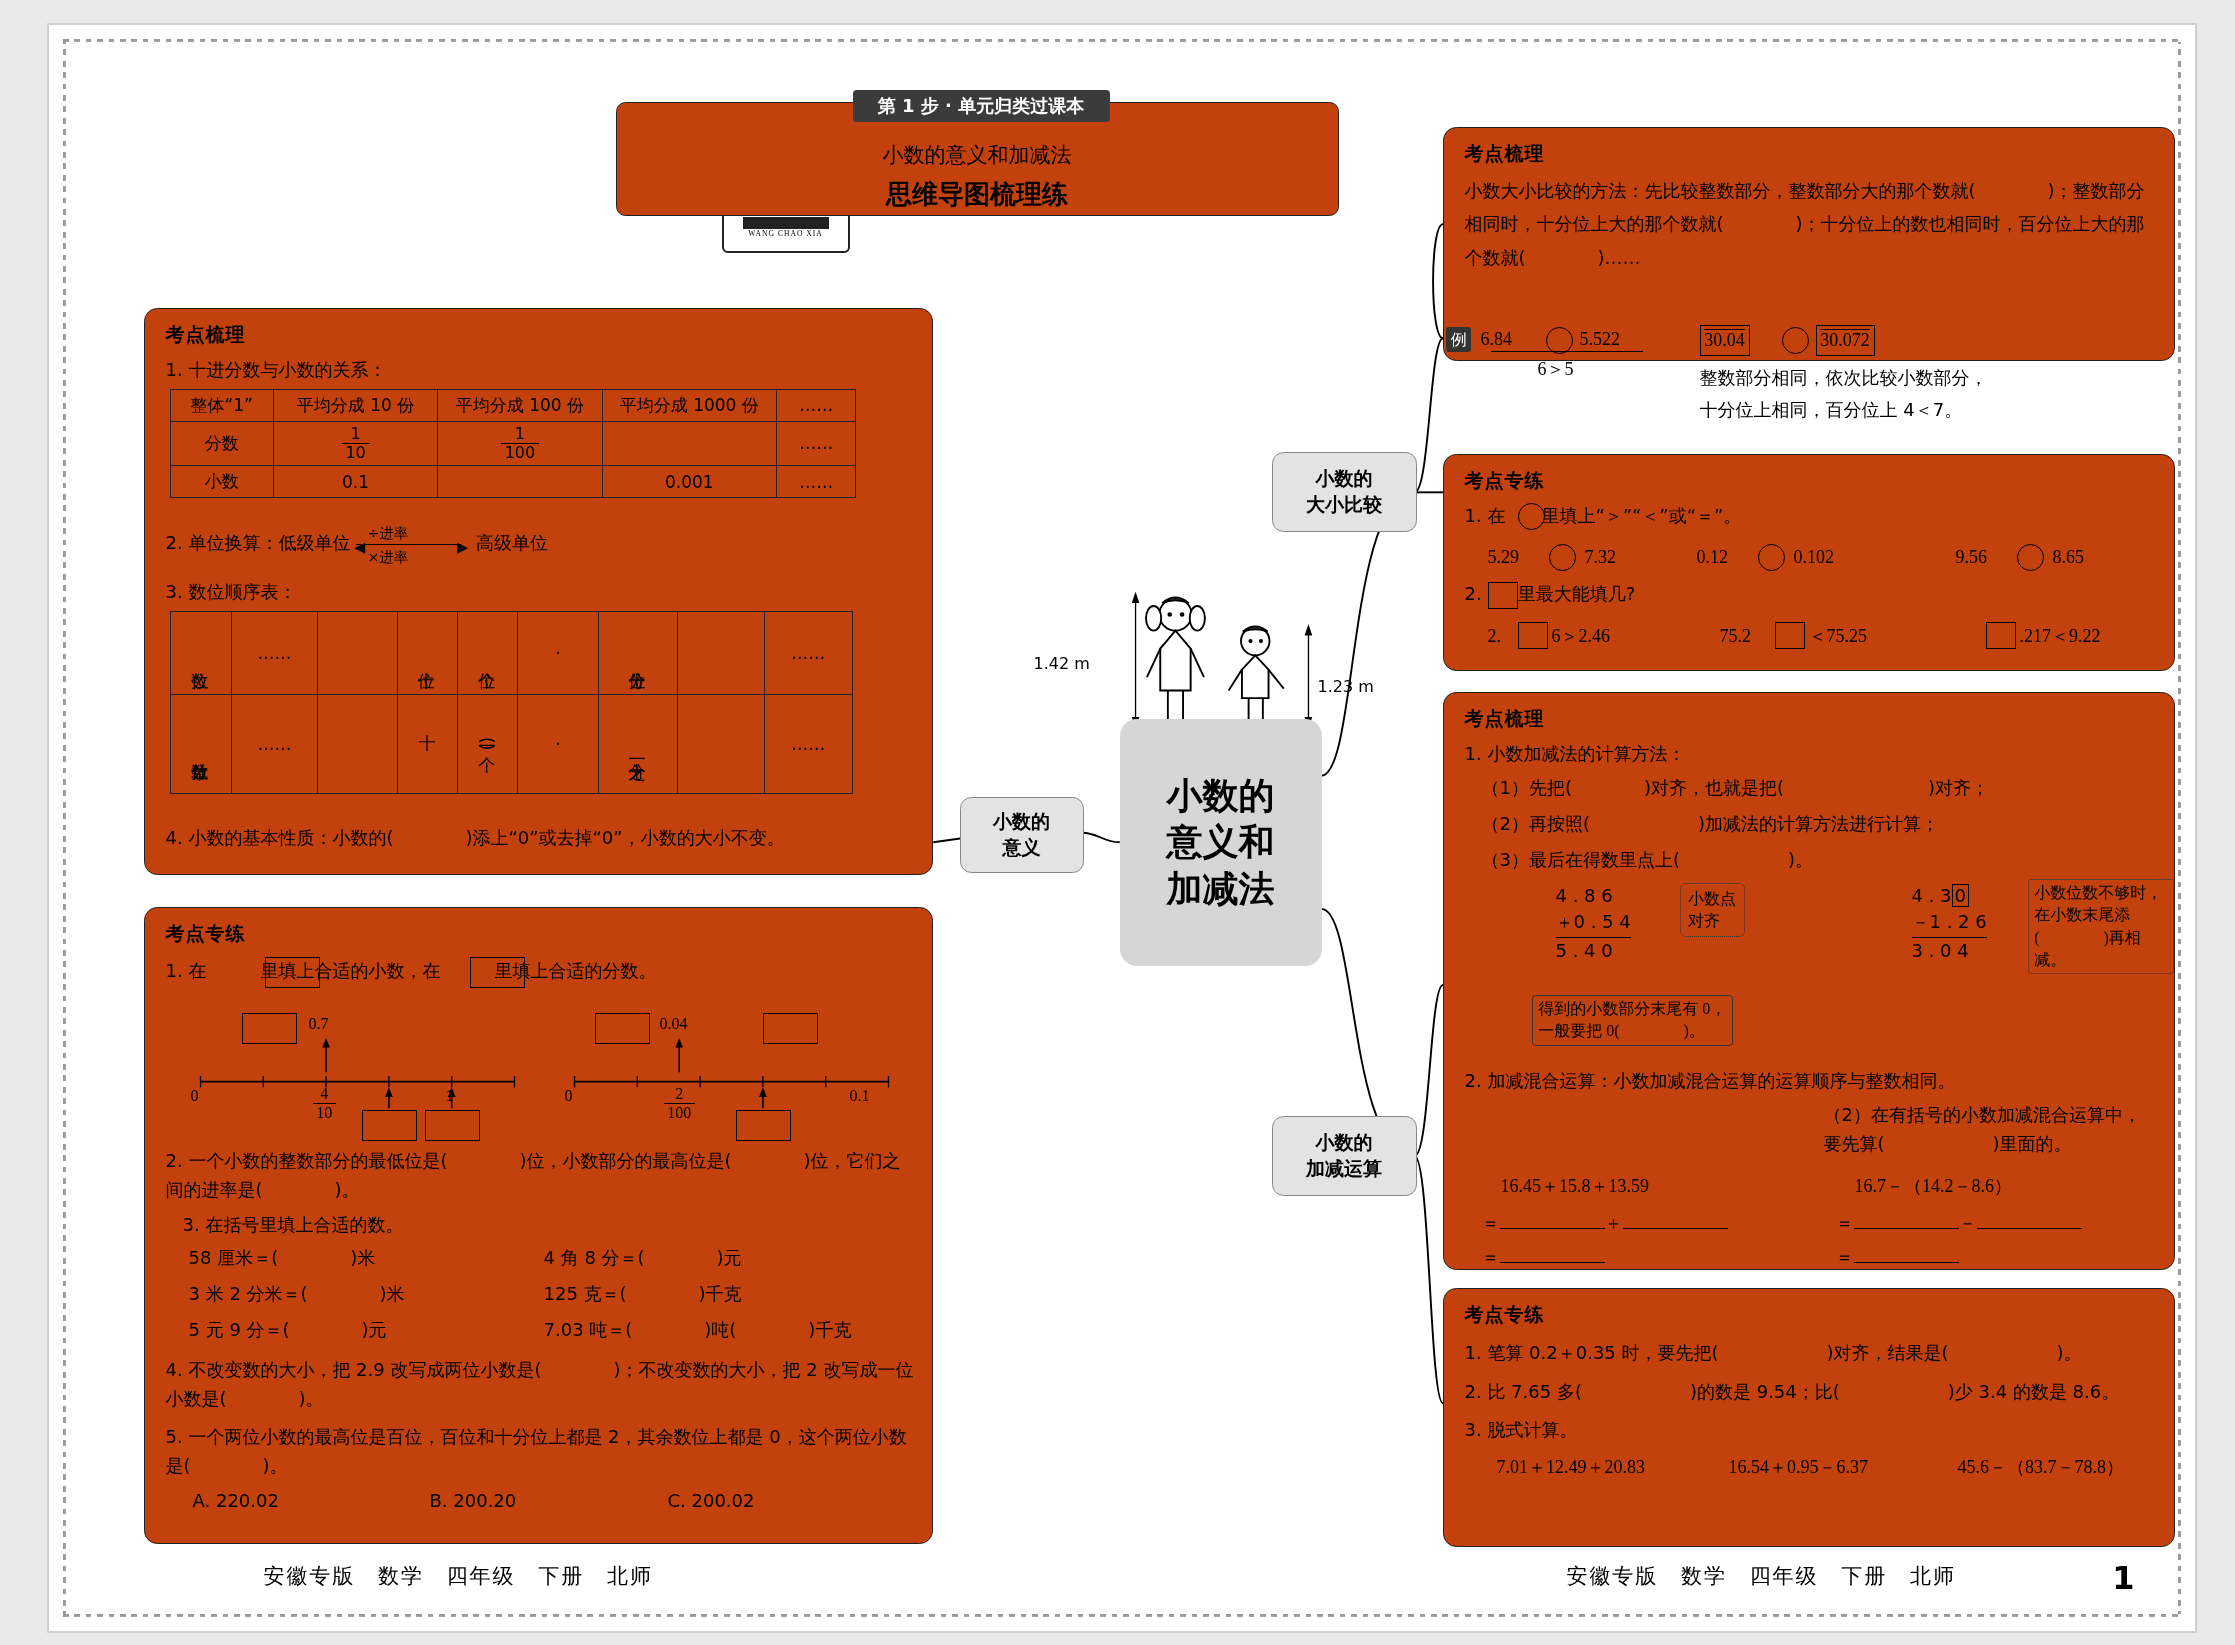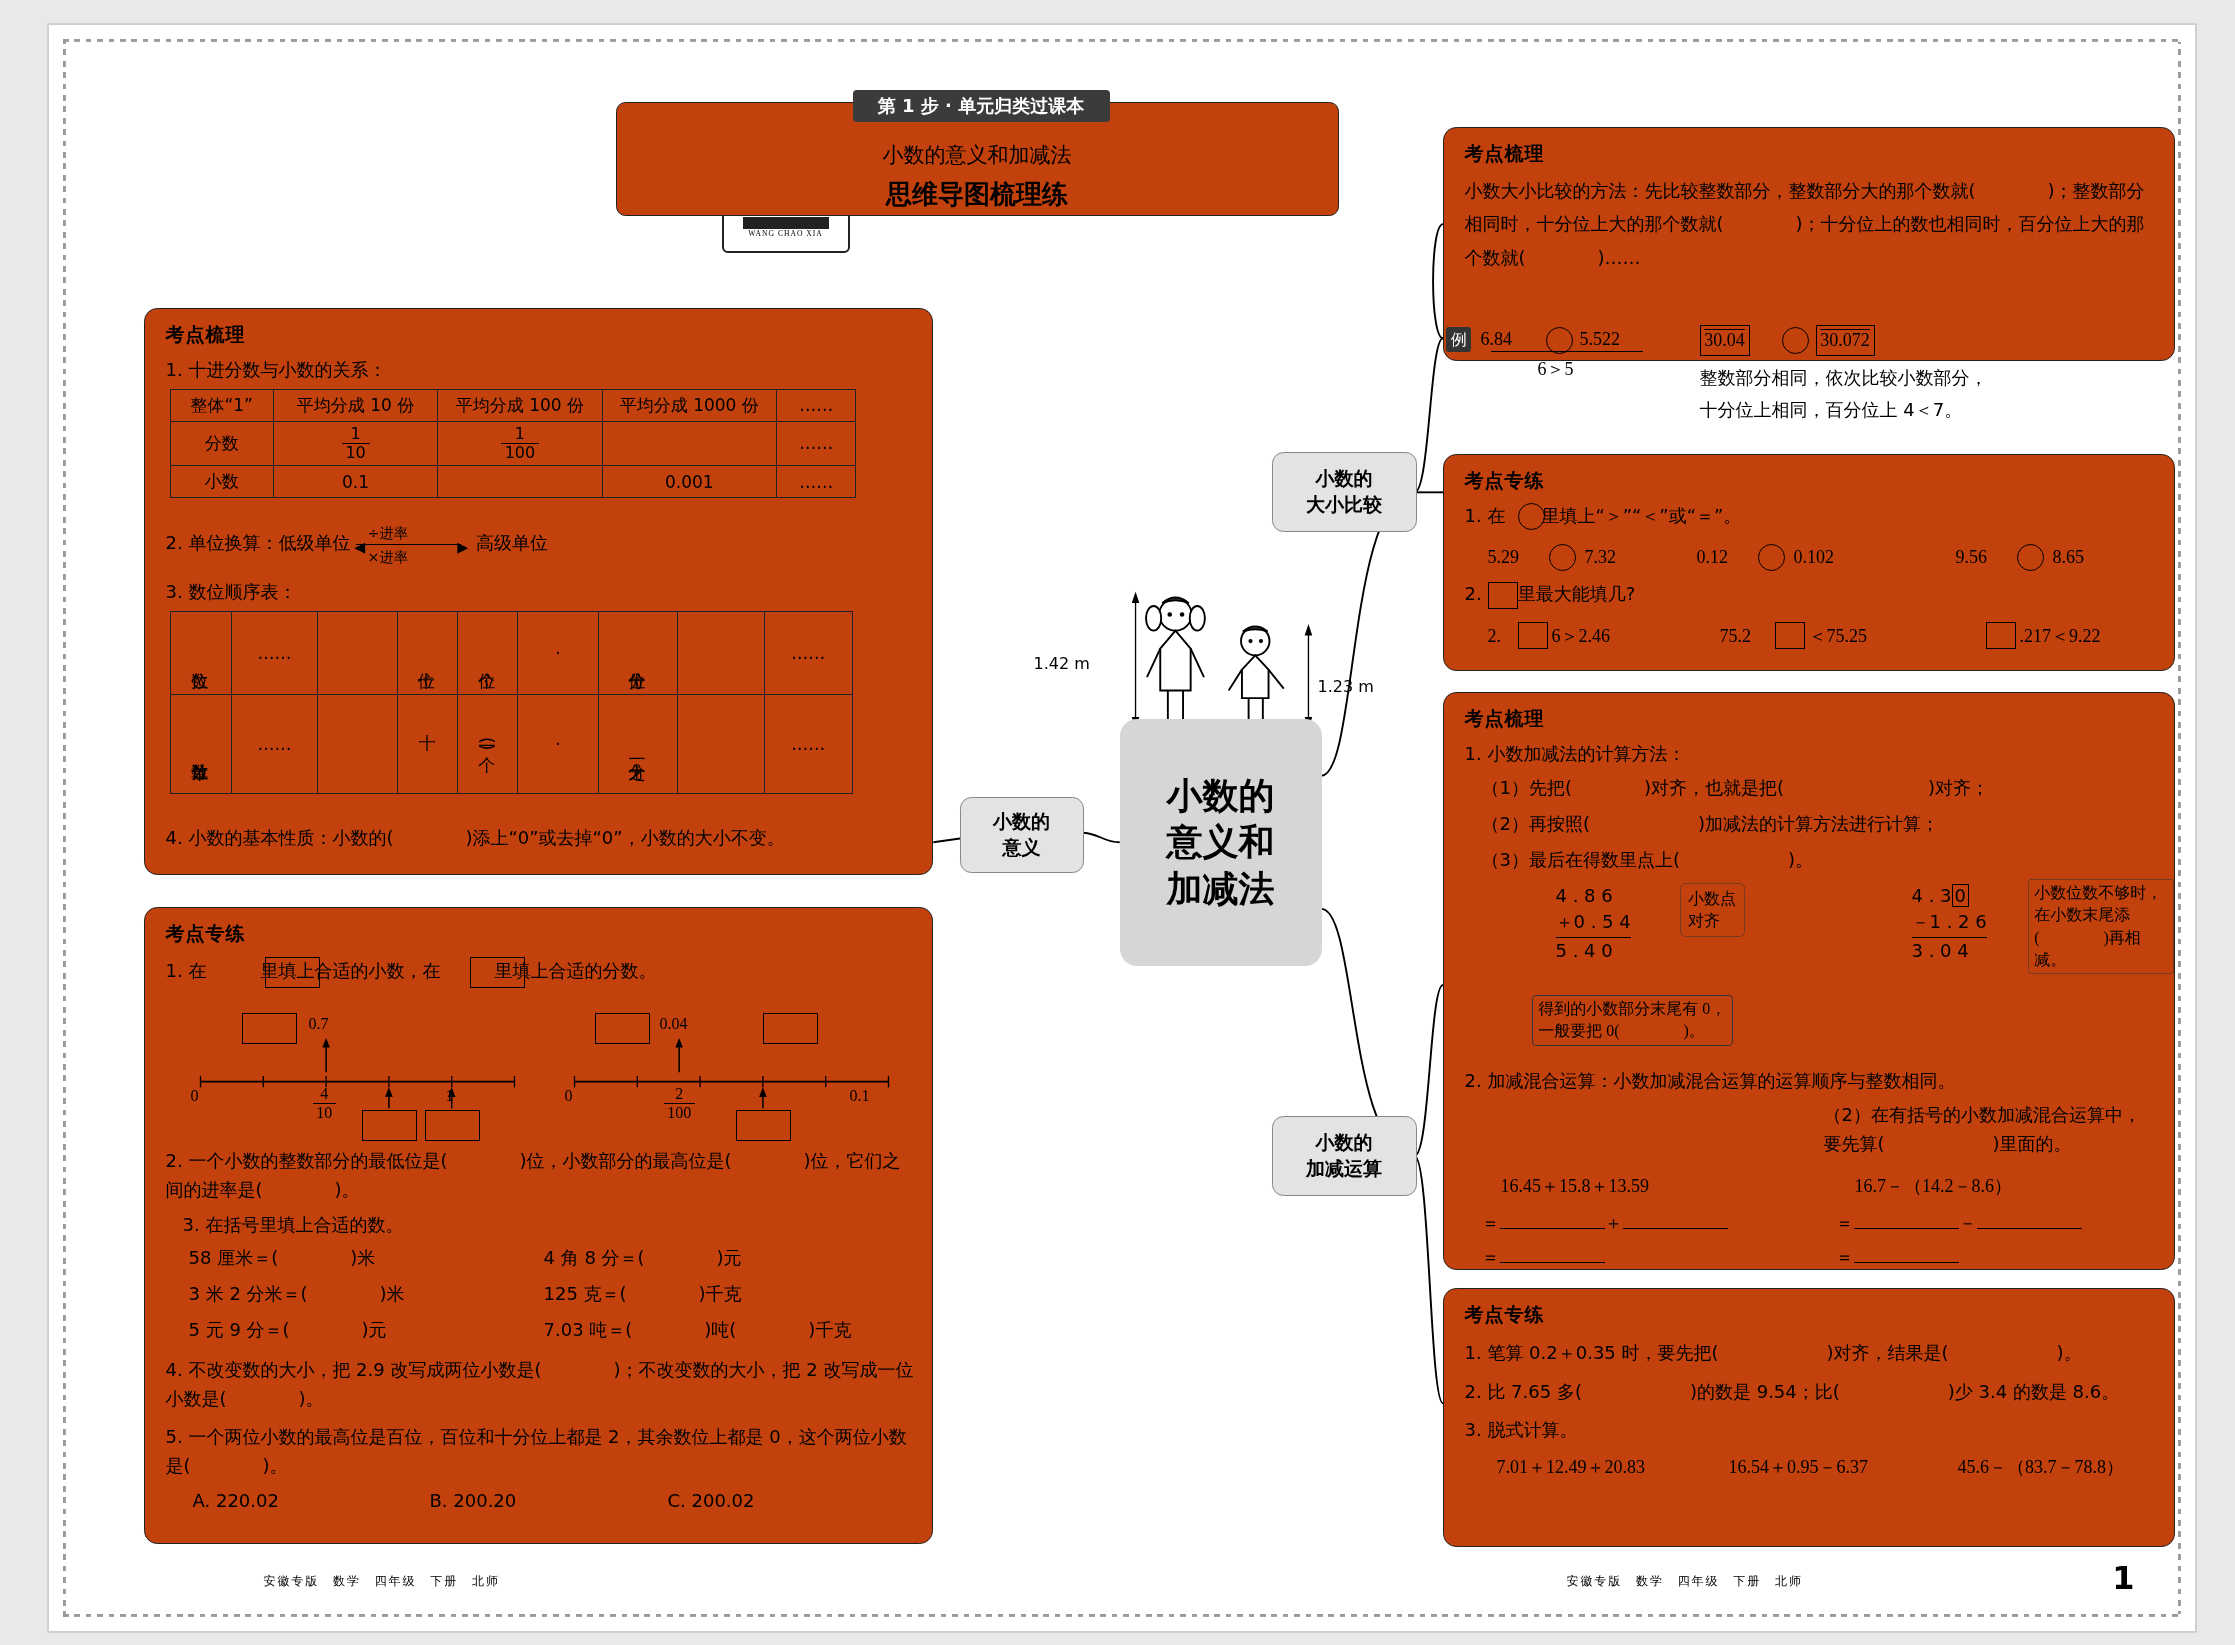--- a/index.html
+++ b/index.html
@@ -104,21 +104,21 @@
   }
   .frac{display:inline-block;text-align:center;vertical-align:middle;font-size:16px;line-height:1.1;}
   .frac .num{display:block;border-bottom:1.4px solid #000;padding:0 3.8px;}
   .frac .den{display:block;padding:0 3.8px;}
   .ublank{display:inline-block;border-bottom:1.3px solid #000;width:105px;height:15px;}
   .sqbox{display:inline-block;width:28.5px;height:25px;border:1.5px solid #000;vertical-align:-5.7px;}
   .sqbox-lg{display:inline-block;width:53px;height:28.5px;border:1.5px solid #000;vertical-align:-6.7px;}
   .circ{display:inline-block;width:25px;height:25px;border:1.5px solid #000;border-radius:50%;vertical-align:-5.7px;}
 
   .footer{
-    position:absolute;bottom:13.3px;font-size:12px;letter-spacing:1.9px;
+    position:absolute;bottom:13.3px;font-size:21px;letter-spacing:1.9px;
     font-family:"DejaVu Sans","Liberation Sans",sans-serif;
   }
   #footer-left{left:181px;}
   #footer-right{left:1484px;}
   #page-num{position:absolute;right:27px;bottom:5.7px;font-size:32px;font-weight:bold;font-family:"DejaVu Sans","Liberation Sans",sans-serif;}
 
   .kid{position:absolute;}
   .dim-label{position:absolute;font-size:16px;font-family:"DejaVu Sans","Liberation Sans",sans-serif;}
   svg{display:block;}
   .dotted{border:1.5px dotted #333;border-radius:5.7px;padding:3.8px 7.6px;display:inline-block;font-size:16px;line-height:1.4;}

